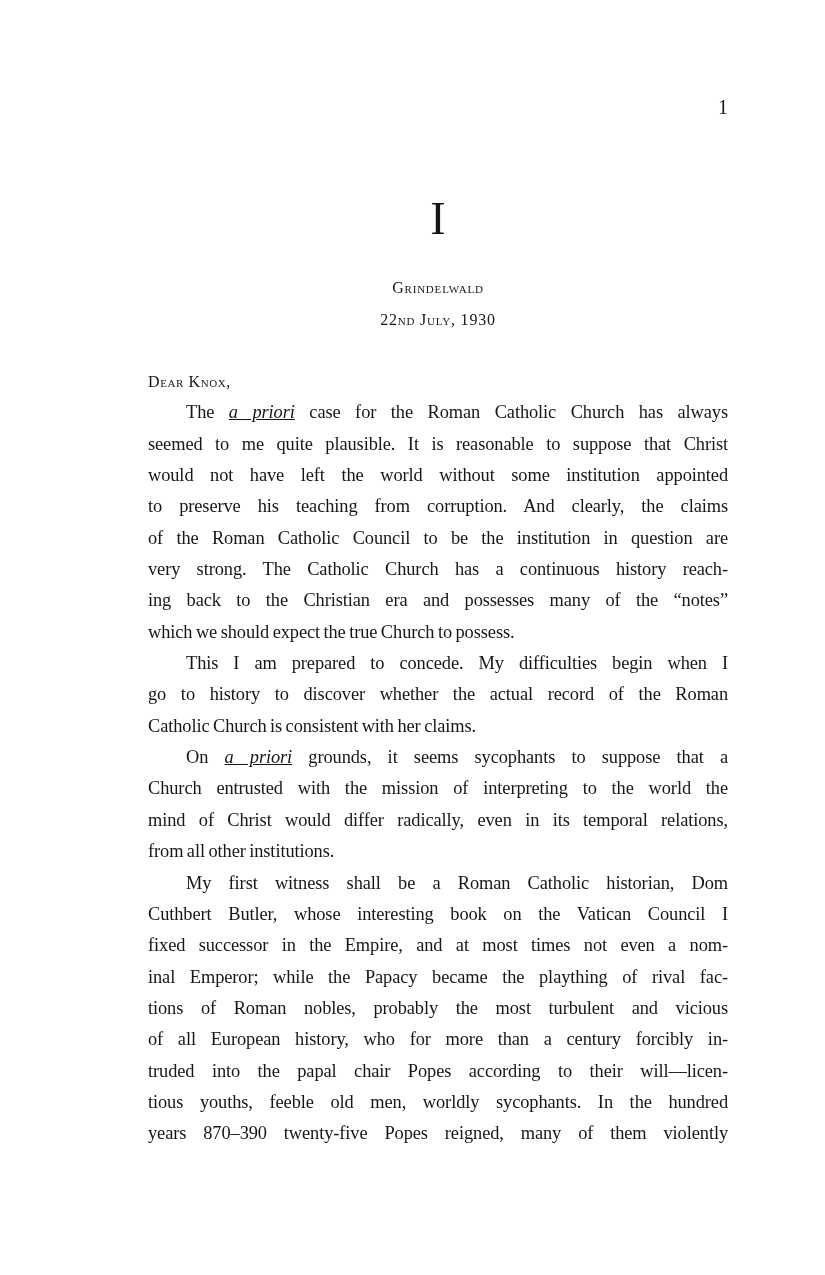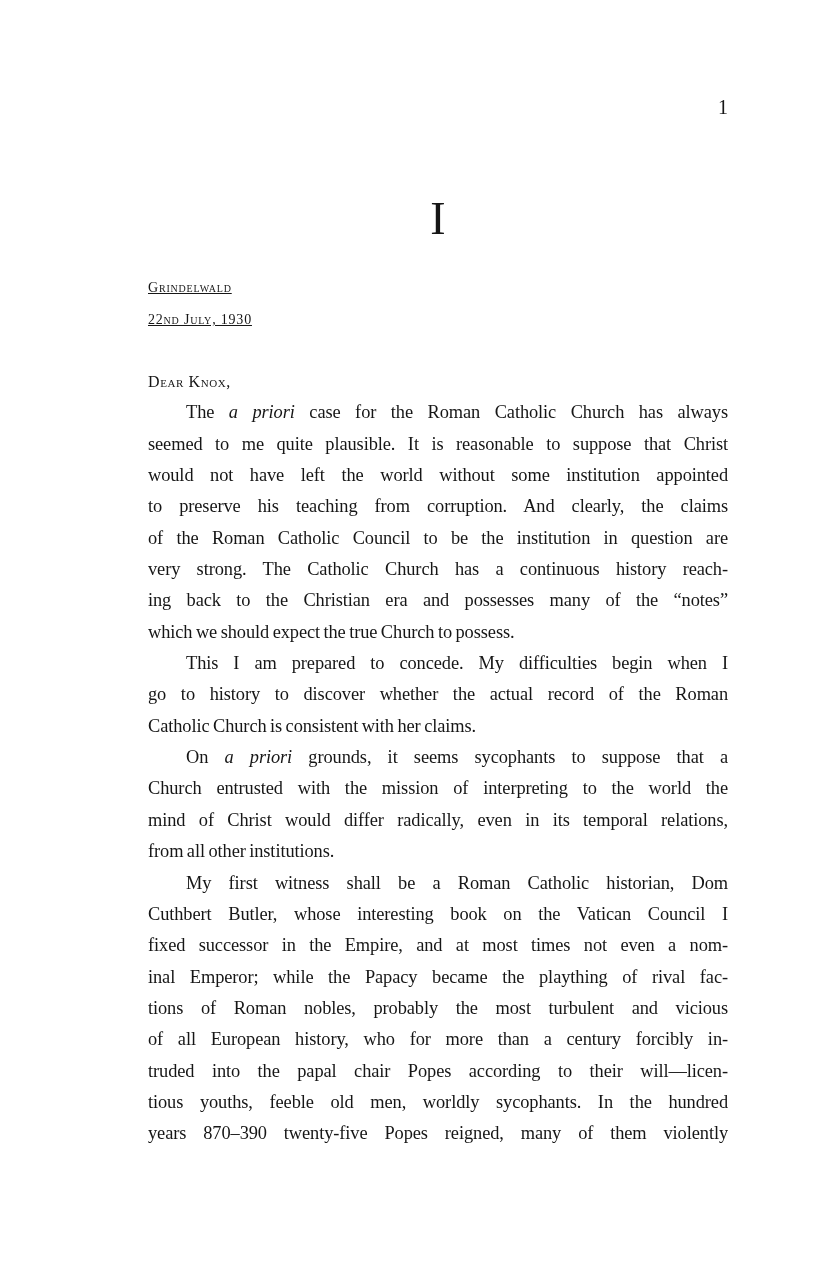--- a/index.html
+++ b/index.html
@@ -33,26 +33,25 @@
     text-align: center;
     font-size: 46px;
     line-height: 50px;
     font-weight: normal;
   }
   .dateline {
     position: absolute;
     top: 272px;
     left: 148px;
     width: 580px;
-    text-align: left;
+    text-align: center;
     font-variant: small-caps;
-    font-size: 14px;
+    font-size: 16px;
     line-height: 32px;
     letter-spacing: 0.8px;
-    text-decoration: underline;
   }
   .letter-body {
     position: absolute;
     top: 366px;
     left: 148px;
     width: 580px;
     font-size: 18.4px;
     line-height: 31.35px;
     word-spacing: -1px;
     letter-spacing: -0.1px;
@@ -66,21 +65,21 @@
   }
   .para { margin: 0; padding: 0; }
   .line {
     text-align: justify;
     text-align-last: justify;
     overflow: hidden;
     height: 31.35px;
   }
   .line.indent { padding-left: 38px; }
   .line.end { text-align-last: left; }
-  .it { font-style: italic; }
+  .it { font-style: italic; text-decoration: underline; }
 </style>
 </head>
 <body>
 
 <div class="sheet">
 
   <div class="pagenum">1</div>
 
   <div class="chapter">I</div>
 

